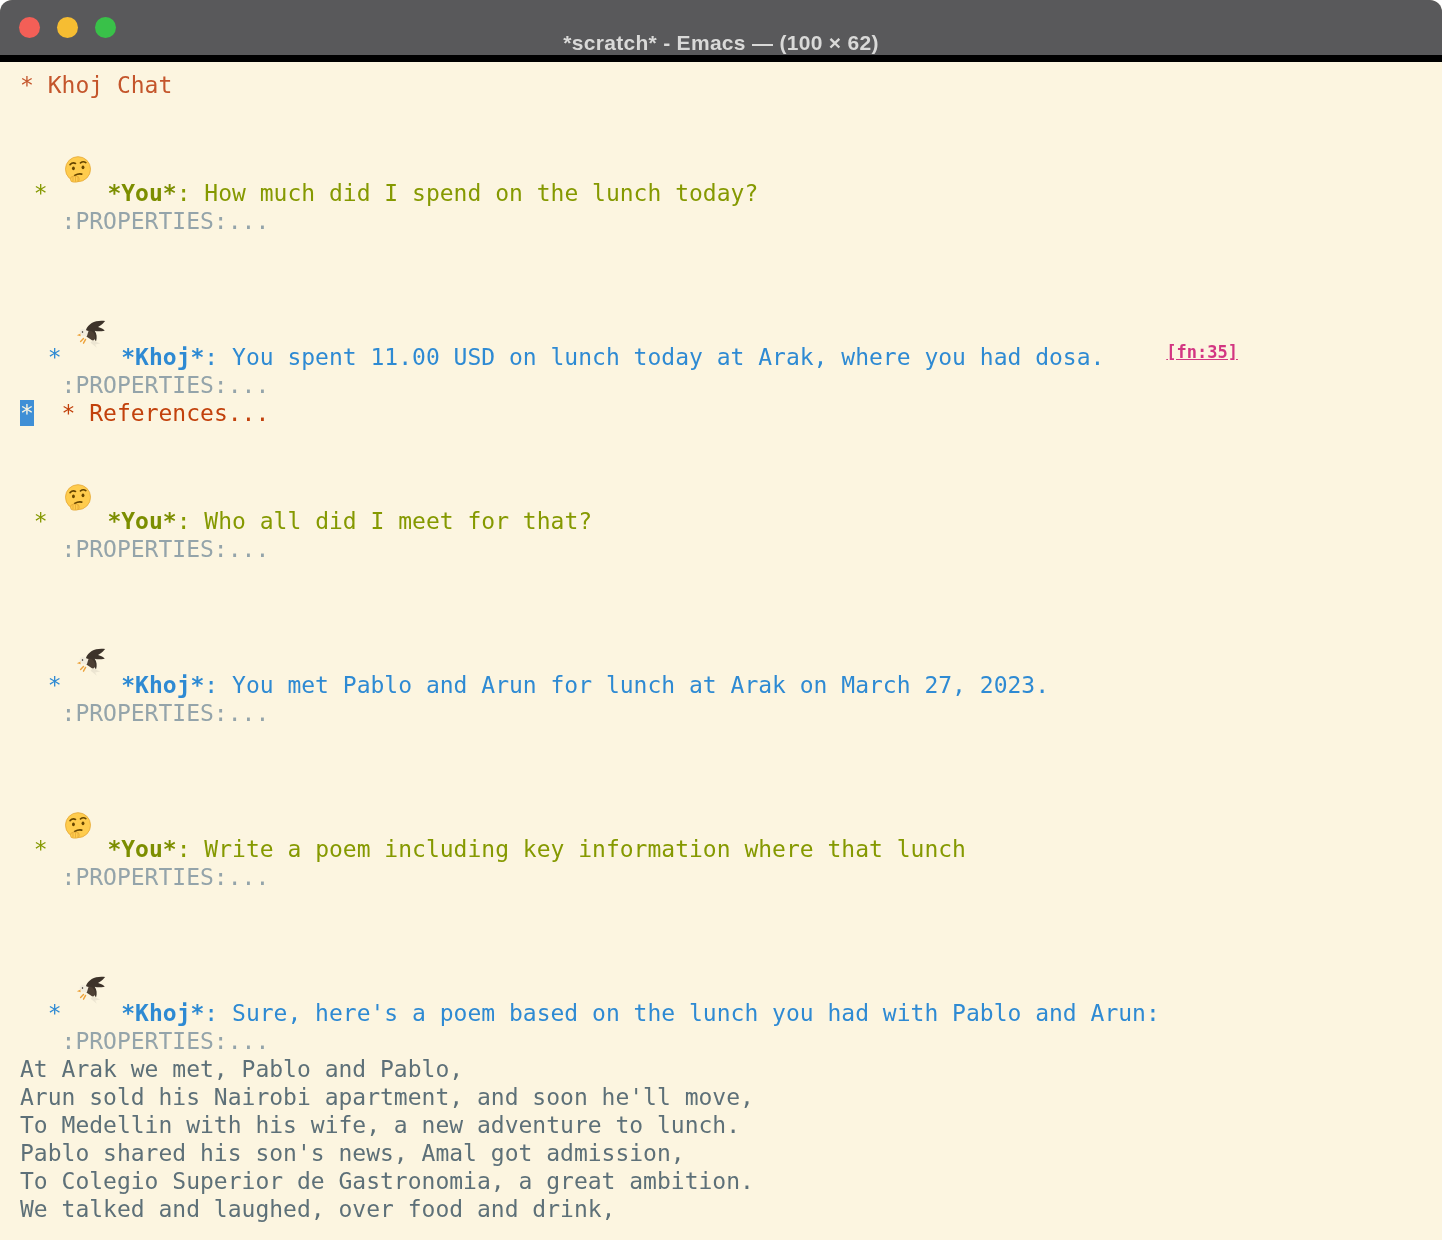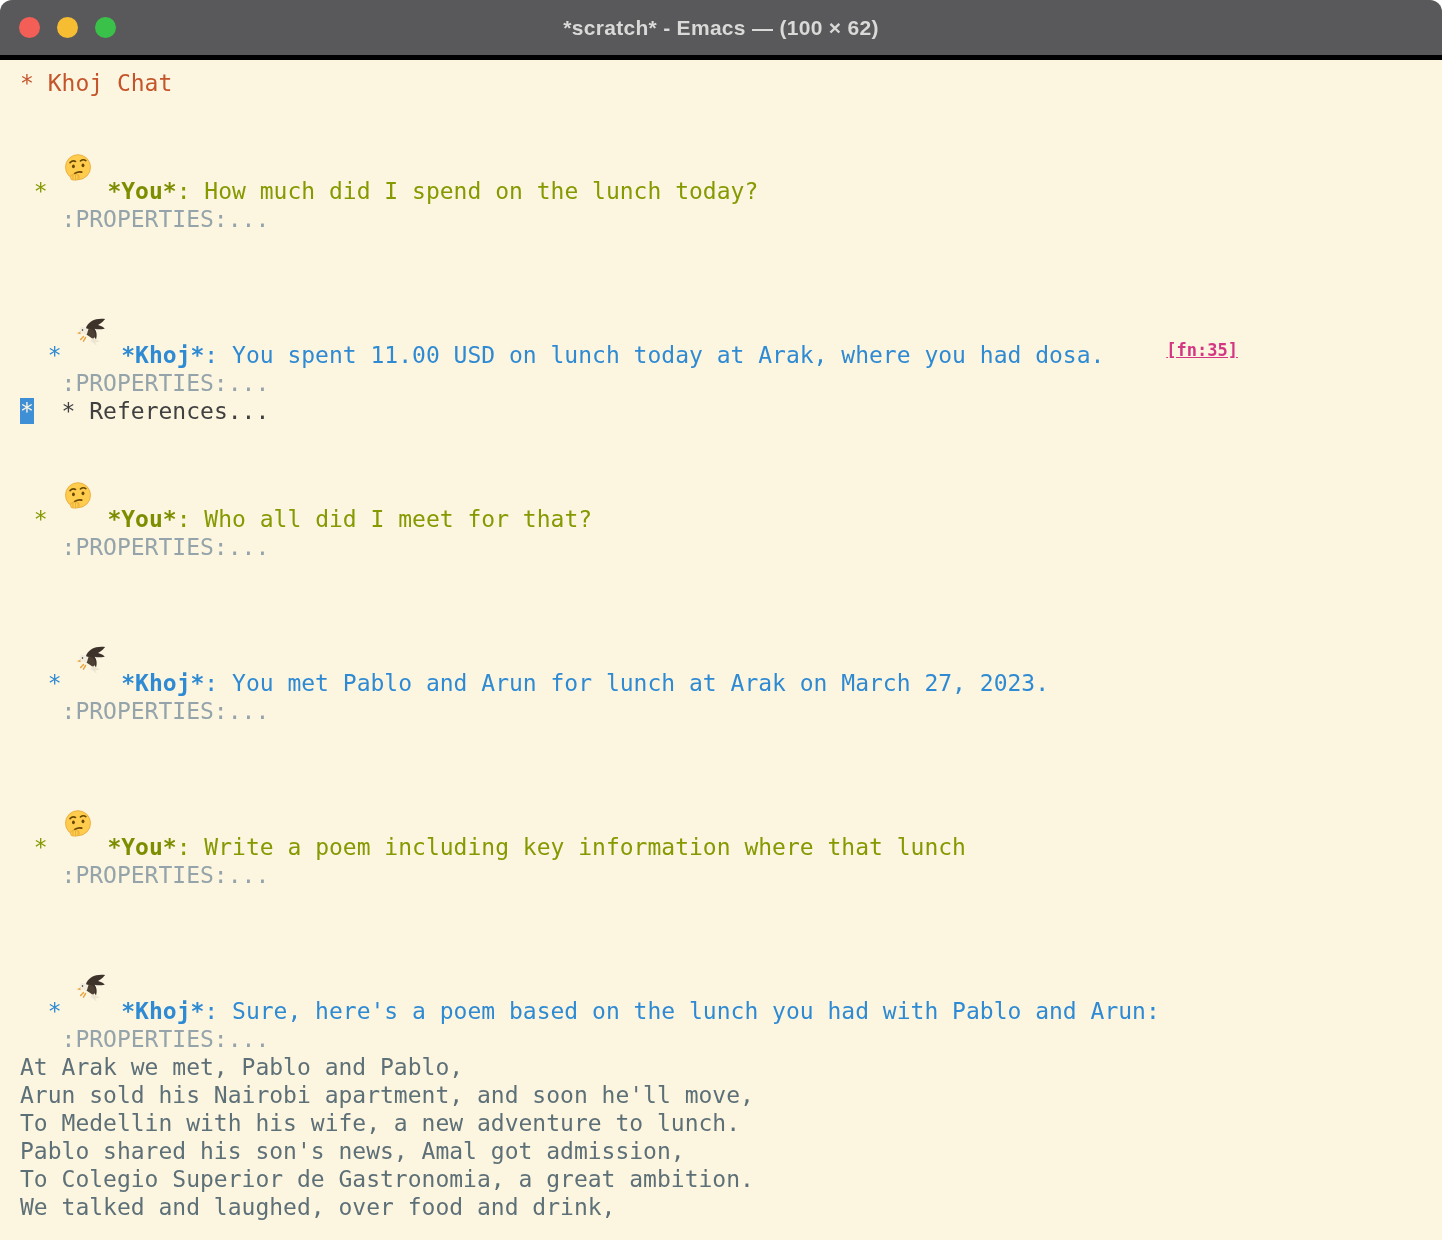--- a/index.html
+++ b/index.html
@@ -7,22 +7,22 @@
     width:1442px;height:1240px;
     background:#fcf5e0;
     border-radius:12px 12px 0 0;
     overflow:hidden;
     position:relative;
     font-family:"DejaVu Sans Mono",monospace;
   }
   .titlebar{
     height:55px;
     background:#59595b;
-    border-bottom:5px solid #000000;
-    display:flex;align-items:center;justify-content:center;
+    border-bottom:7px solid #000000;
+    display:flex;align-items:flex-end;justify-content:center;
     position:relative;
   }
   .traffic{position:absolute;left:19px;top:0;height:100%;display:flex;align-items:center;gap:17px;}
   .tl{width:21px;height:21px;border-radius:50%;display:inline-block;}
   .tl.red{background:#f35f57;}
   .tl.yellow{background:#f6bd32;}
   .tl.green{background:#39c149;}
   .title{
     font-family:"Liberation Sans",sans-serif;
     font-weight:bold;font-size:21px;color:#d9d9d8;
@@ -35,21 +35,21 @@
     color:#657b83;
   }
   .line{white-space:pre;min-height:28px;}
   .seg-h1{color:#c4552b;}
   .seg-you{color:#859900;}
   .seg-you_b{color:#7c8e00;font-weight:bold;}
   .seg-khoj{color:#2e8ad3;}
   .seg-khoj_b{color:#2e8ad3;font-weight:bold;}
   .seg-props{color:#94a4aa;}
   .seg-body{color:#5d7078;}
-  .seg-refs{color:#404040;}
+  .seg-refs{color:#c2410c;}
   .seg-fn{
     color:#d33682;
     text-decoration:underline;
     font-size:17px;
     vertical-align:7px;
     font-weight:bold;
     margin-left:48px;
   }
   .seg-cursor{background:#3f8fd6;color:#fcf5e0;}
   .seg-plain{color:#657b83;}

